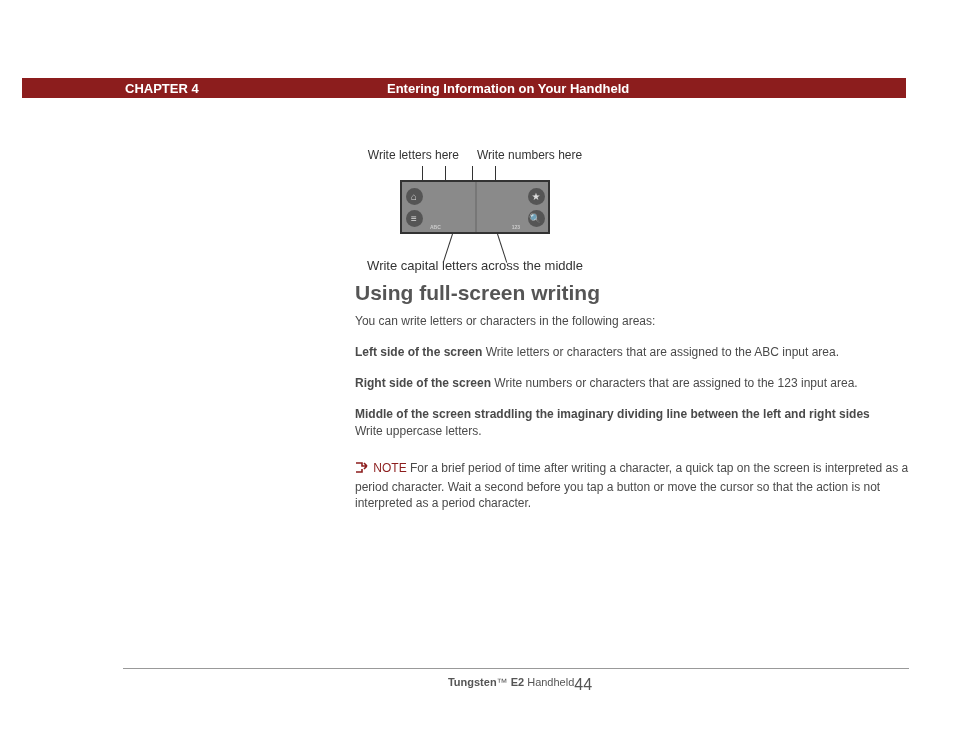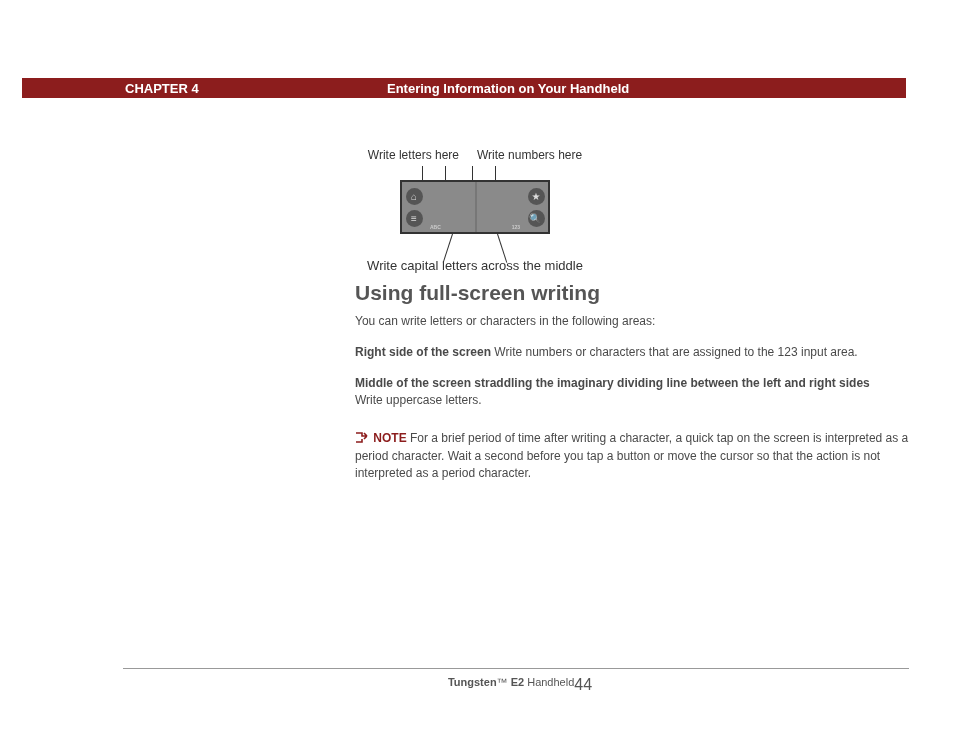--- a/index.html
+++ b/index.html
@@ -98,21 +98,21 @@
   .content .def-term { font-weight: bold; }
   .note-line { margin-top: 2px; }
   .note-icon {
     display: inline-block;
     color: #8c1d1d;
     font-weight: bold;
     font-size: 13px;
     margin-right: 2px;
     vertical-align: middle;
   }
-  .note-label { color: #8c1d1d; font-weight: bold; }
+  .note-label { color: #8c1d1d; font-weight: normal; }
   .footer-rule {
     position: absolute;
     left: 123px;
     top: 668px;
     width: 786px;
     height: 1px;
     background: #999;
   }
   .footer {
     position: absolute;
@@ -164,20 +164,23 @@
     <div class="diag-line" style="left:50px; top:52px; transform: rotate(18deg);"></div>
     <div class="diag-line" style="left:95px; top:52px; transform: rotate(-18deg);"></div>
   </div>
   <div class="diagram-bottom-label">Write capital letters across the middle</div>
 </div>
 
 <div class="content">
   <h2>Using full-screen writing</h2>
   <p>You can write letters or characters in the following areas:</p>
   <p>
+    <span class="def-term">Left side of the screen</span><span>   Write letters or characters that are assigned to the ABC input area.</span>
+  </p>
+  <p>
     <span class="def-term">Right side of the screen</span><span>   Write numbers or characters that are assigned to the 123 input area.</span>
   </p>
   <p style="margin-bottom:21px;">
     <span class="def-term">Middle of the screen straddling the imaginary dividing line between the left and right sides</span><br>
     <span>Write uppercase letters.</span>
   </p>
   <p class="note-line">
     <span class="note-icon">
       <svg width="13" height="11" viewBox="0 0 13 11">
           <path d="M1 1 L7 1 L7 4 L12 4 M12 4 L9 1 M12 4 L9 7 M1 10 L7 10 L7 7" stroke="#8c1d1d" stroke-width="1.6" fill="none"></path>

